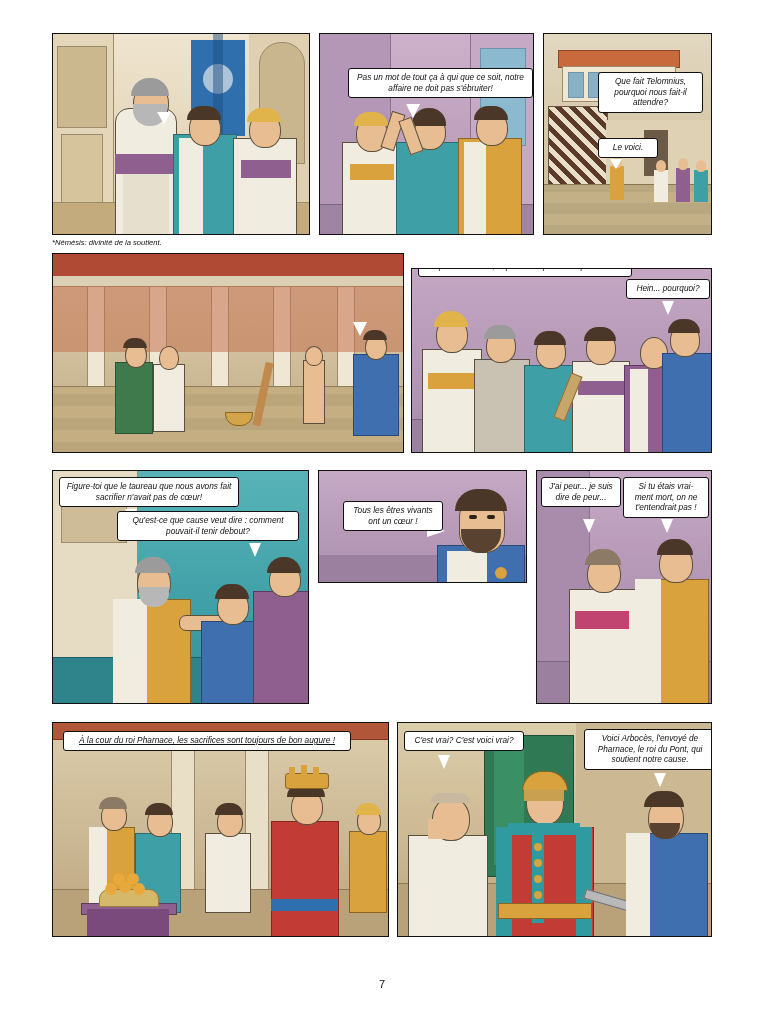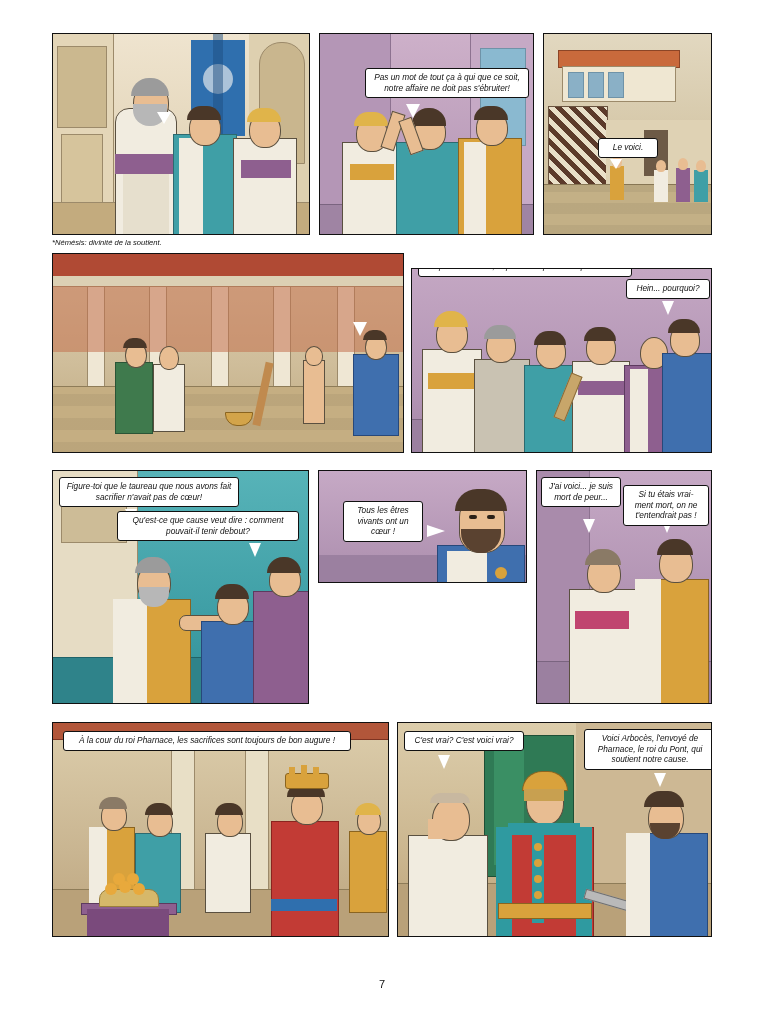--- a/index.html
+++ b/index.html
@@ -130,21 +130,21 @@
     <div class="fill" style="left:76px;top:108px;width:62px;height:94px;background:#3f9fa6;border:1.2px solid #2c6a70;"></div>
     <div class="fill head" style="left:94px;top:80px;width:30px;height:34px;background:#e8bd92;border:1.2px solid #5a5040;"></div>
     <div class="fill" style="left:92px;top:74px;width:34px;height:18px;background:#4a3728;border-radius:16px 16px 0 0;"></div>
     <div class="fill" style="left:84px;top:84px;width:12px;height:34px;background:#e8bd92;border:1.2px solid #5a5040;transform:rotate(-20deg);"></div>
 
     <div class="fill" style="left:138px;top:104px;width:62px;height:98px;background:#d9a23c;border:1.2px solid #8a6420;"></div>
     <div class="fill" style="left:144px;top:108px;width:22px;height:94px;background:#f1ece0;"></div>
     <div class="fill head" style="left:156px;top:76px;width:30px;height:34px;background:#e8bd92;border:1.2px solid #5a5040;"></div>
     <div class="fill" style="left:154px;top:72px;width:34px;height:14px;background:#4a3728;border-radius:16px 16px 0 0;"></div>
 
-    <div class="bubble" style="left:45px; top:34px; width:164px;">Pas un mot de tout ça à qui que ce soit, notre affaire ne doit pas s'ébruiter!</div>
+    <div class="bubble" style="left:28px; top:34px; width:185px;">Pas un mot de tout ça à qui que ce soit, notre affaire ne doit pas s'ébruiter!</div>
     <div class="tail" style="left:86px;top:70px;border-width:14px 7px 0 7px;border-color:#ffffff transparent transparent transparent;"></div>
   </div>
 
   <div class="panel" style="left:543px; top:33px; width:169px; height:202px; background:#d4c6a8;">
     <div class="fill" style="left:0;top:0;width:169px;height:202px;background:linear-gradient(180deg,#e2d8c0 0%,#d2c3a2 65%,#c6b491 100%);"></div>
 
     <div class="fill" style="left:14px;top:16px;width:120px;height:16px;background:#c96a3c;border:1px solid #8c4526;"></div>
     <div class="fill" style="left:18px;top:32px;width:112px;height:34px;background:#efe7d2;border:1px solid #9c8a6a;"></div>
     <div class="fill" style="left:24px;top:38px;width:14px;height:24px;background:#8ab0c6;border:1px solid #6f93a8;"></div>
     <div class="fill" style="left:44px;top:38px;width:14px;height:24px;background:#8ab0c6;border:1px solid #6f93a8;"></div>
@@ -159,20 +159,21 @@
 
     <div class="fill" style="left:66px;top:132px;width:14px;height:34px;background:#d9a23c;"></div>
     <div class="fill head" style="left:68px;top:122px;width:10px;height:12px;background:#e8bd92;"></div>
     <div class="fill" style="left:110px;top:136px;width:14px;height:32px;background:#f1ece0;"></div>
     <div class="fill head" style="left:112px;top:126px;width:10px;height:12px;background:#e8bd92;"></div>
     <div class="fill" style="left:132px;top:134px;width:14px;height:34px;background:#8e5f8f;"></div>
     <div class="fill head" style="left:134px;top:124px;width:10px;height:12px;background:#e8bd92;"></div>
     <div class="fill" style="left:150px;top:136px;width:14px;height:32px;background:#3f9fa6;"></div>
     <div class="fill head" style="left:152px;top:126px;width:10px;height:12px;background:#e8bd92;"></div>
 
+    <div class="bubble" style="left:54px; top:38px; width:105px;">Que fait Telomnius, pourquoi nous fait-il attendre?</div>
     <div class="bubble" style="left:54px; top:104px; width:60px;">Le voici.</div>
     <div class="tail" style="left:66px;top:125px;border-width:10px 6px 0 6px;border-color:#ffffff transparent transparent transparent;"></div>
   </div>
 
   <div class="footnote" style="left:52px; top:238px;">*Némésis: divinité de la soutient.</div>
 
   <div class="panel" style="left:52px; top:253px; width:352px; height:200px; background:#cdb89a;">
     <div class="fill" style="left:0;top:0;width:352px;height:200px;background:linear-gradient(180deg,#e0d2b5 0%,#cfbd9a 55%,#bda87f 100%);"></div>
 
     <div class="fill" style="left:0;top:0;width:352px;height:22px;background:#b04a34;border-bottom:2px solid #7d3322;"></div>
@@ -279,42 +280,42 @@
 
     <div class="fill" style="left:118px;top:74px;width:86px;height:39px;background:#3f6fae;border:1.2px solid #27487a;"></div>
     <div class="fill" style="left:128px;top:80px;width:40px;height:33px;background:#f1ece0;"></div>
     <div class="fill head" style="left:140px;top:24px;width:44px;height:56px;background:#e8bd92;border:1.2px solid #5a5040;border-radius:22px 22px 20px 20px;"></div>
     <div class="fill" style="left:136px;top:18px;width:52px;height:22px;background:#4a3728;border-radius:24px 24px 0 0;"></div>
     <div class="fill" style="left:142px;top:58px;width:40px;height:24px;background:#5a4230;border-radius:0 0 20px 20px;"></div>
     <div class="fill" style="left:150px;top:44px;width:8px;height:4px;background:#2b2118;border-radius:2px;"></div>
     <div class="fill" style="left:168px;top:44px;width:8px;height:4px;background:#2b2118;border-radius:2px;"></div>
     <div class="fill" style="left:176px;top:96px;width:12px;height:12px;background:#d9a23c;border-radius:50%;"></div>
 
-    <div class="bubble" style="left:24px; top:30px; width:80px;">Tous les êtres vivants ont un cœur !</div>
+    <div class="bubble" style="left:24px; top:30px; width:100px;">Tous les êtres vivants ont un cœur !</div>
     <div class="tail" style="left:108px;top:54px;border-width:6px 0 6px 18px;border-color:transparent transparent transparent #ffffff;"></div>
   </div>
 
 
   <div class="panel" style="left:536px; top:470px; width:176px; height:234px; background:#b99bb9;">
     <div class="fill" style="left:0;top:0;width:176px;height:234px;background:linear-gradient(180deg,#c6a9c5 0%,#ad8faf 65%,#9d7fa1 100%);"></div>
     <div class="fill" style="left:0;top:0;width:52px;height:234px;background:#a98bab;border-right:1.5px solid #8d7290;"></div>
     <div class="fill" style="left:0;top:190px;width:176px;height:44px;background:#9b80a0;border-top:1.5px solid #7a6480;"></div>
 
     <div class="fill" style="left:32px;top:118px;width:66px;height:116px;background:#f1ece0;border:1.2px solid #5a5040;"></div>
     <div class="fill" style="left:38px;top:140px;width:54px;height:18px;background:#c0446f;"></div>
     <div class="fill head" style="left:50px;top:84px;width:32px;height:36px;background:#e8bd92;border:1.2px solid #5a5040;"></div>
     <div class="fill" style="left:48px;top:78px;width:36px;height:16px;background:#8a7a66;border-radius:16px 16px 0 0;"></div>
 
     <div class="fill" style="left:98px;top:108px;width:72px;height:126px;background:#d9a23c;border:1.2px solid #8a6420;"></div>
     <div class="fill" style="left:98px;top:108px;width:26px;height:126px;background:#f1ece0;"></div>
     <div class="fill head" style="left:122px;top:74px;width:32px;height:36px;background:#e8bd92;border:1.2px solid #5a5040;"></div>
     <div class="fill" style="left:120px;top:68px;width:36px;height:16px;background:#4a3728;border-radius:16px 16px 0 0;"></div>
 
-    <div class="bubble" style="left:4px; top:6px; width:80px;">J'ai voici... je suis mort de peur...</div>
-    <div class="bubble" style="left:86px; top:6px; width:86px;margin-top:8px;">Si tu étais vrai-ment mort, on ne t'entendrait pas !</div>
+    <div class="bubble" style="left:4px; top:6px; width:80px;">J'ai peur... je suis dire de peur...</div>
+    <div class="bubble" style="left:86px; top:6px; width:86px;">Si tu étais vrai-ment mort, on ne t'entendrait pas !</div>
     <div class="tail" style="left:46px;top:48px;border-width:14px 6px 0 6px;border-color:#ffffff transparent transparent transparent;"></div>
     <div class="tail" style="left:124px;top:48px;border-width:14px 6px 0 6px;border-color:#ffffff transparent transparent transparent;"></div>
   </div>
 
   <div class="panel" style="left:52px; top:722px; width:337px; height:215px; background:#c8b391;">
     <div class="fill" style="left:0;top:0;width:337px;height:215px;background:linear-gradient(180deg,#dccdab 0%,#c9b591 60%,#bca47d 100%);"></div>
 
     <div class="fill" style="left:0;top:0;width:337px;height:16px;background:#b2563a;border-bottom:1.5px solid #7d3322;"></div>
     <div class="fill" style="left:118px;top:16px;width:22px;height:150px;background:#e8dfc6;border:1px solid #9c8a6a;"></div>
     <div class="fill" style="left:192px;top:16px;width:22px;height:150px;background:#e8dfc6;border:1px solid #9c8a6a;"></div>
@@ -348,21 +349,21 @@
 
     <div class="fill" style="left:28px;top:180px;width:94px;height:10px;background:#8e5f8f;border:1px solid #5d3a5f;"></div>
     <div class="fill" style="left:34px;top:186px;width:82px;height:29px;background:#7a4a7c;"></div>
     <div class="fill" style="left:46px;top:166px;width:58px;height:16px;background:#d6b86a;border-radius:10px 10px 0 0;border:1px solid #9a7f3c;"></div>
     <div class="fill" style="left:52px;top:160px;width:12px;height:12px;background:#e8a93c;border-radius:50%;"></div>
     <div class="fill" style="left:66px;top:158px;width:12px;height:12px;background:#e8a93c;border-radius:50%;"></div>
     <div class="fill" style="left:80px;top:160px;width:12px;height:12px;background:#e8a93c;border-radius:50%;"></div>
     <div class="fill" style="left:60px;top:150px;width:12px;height:12px;background:#e8a93c;border-radius:50%;"></div>
     <div class="fill" style="left:74px;top:150px;width:12px;height:12px;background:#e8a93c;border-radius:50%;"></div>
 
-    <div class="bubble caption" style="left:10px; top:8px; width:288px;">À la cour du roi Pharnace, les sacrifices sont toujours de bon augure !</div>
+    <div class="bubble caption" style="left:10px; top:8px; width:288px;text-decoration:underline;">À la cour du roi Pharnace, les sacrifices sont toujours de bon augure !</div>
   </div>
 
   <div class="panel" style="left:397px; top:722px; width:315px; height:215px; background:#c8b391;">
     <div class="fill" style="left:0;top:0;width:315px;height:215px;background:linear-gradient(180deg,#dccdab 0%,#cbb68f 60%,#bda47b 100%);"></div>
 
     <div class="fill" style="left:86px;top:12px;width:88px;height:140px;background:#2f7a55;border:1.5px solid #1d4f36;"></div>
     <div class="fill" style="left:96px;top:22px;width:30px;height:120px;background:#3a8f64;"></div>
     <div class="fill" style="left:178px;top:0;width:137px;height:215px;background:#cdb894;"></div>
     <div class="fill" style="left:0;top:160px;width:315px;height:55px;background:#b9a179;border-top:1.5px solid #8e7c58;"></div>
 

